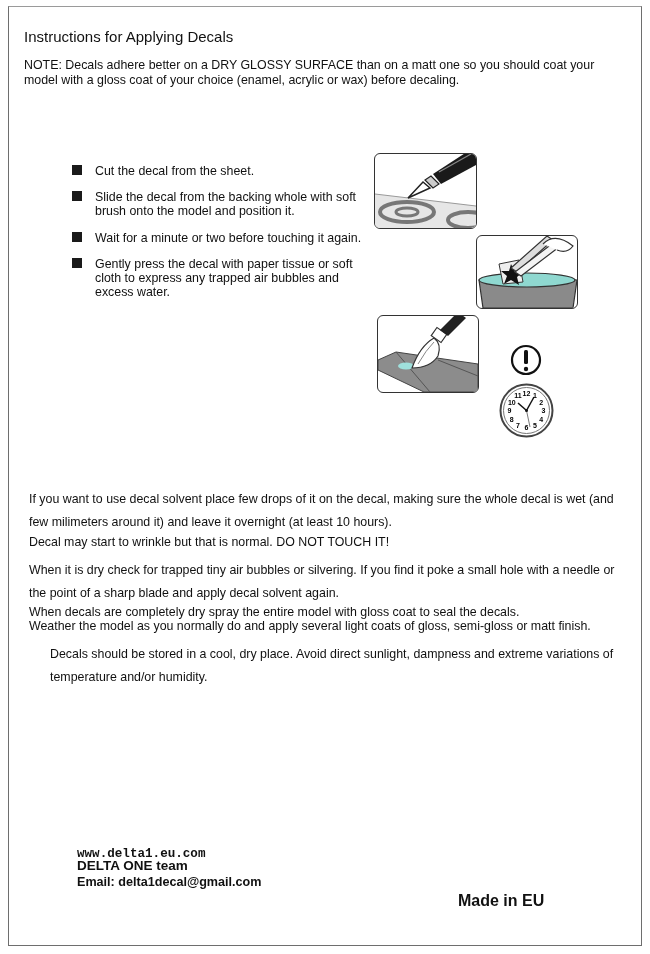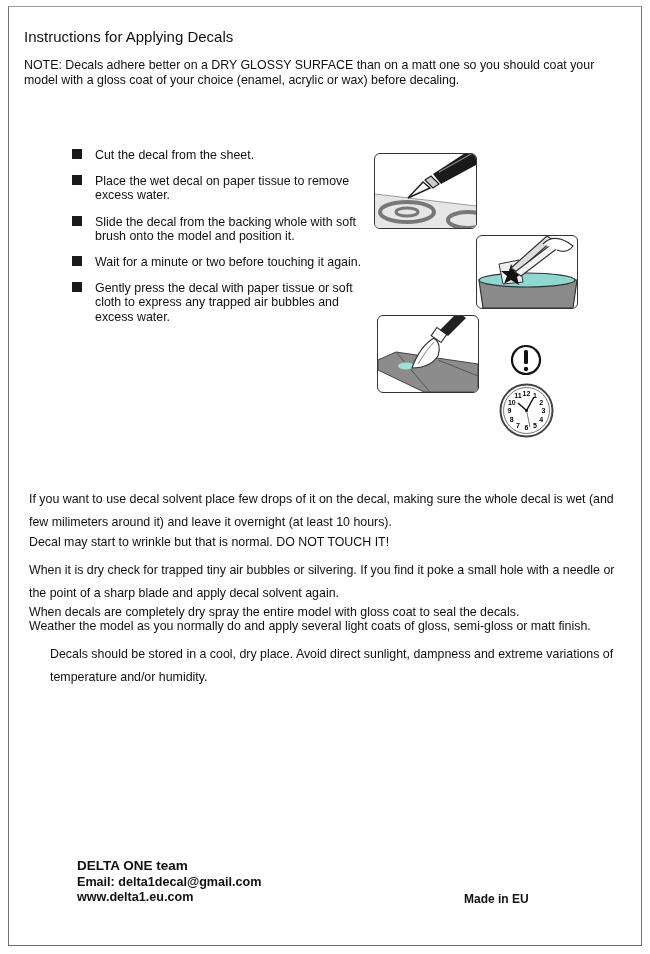--- a/index.html
+++ b/index.html
@@ -2,40 +2,40 @@
 <html><head>
 <meta charset="utf-8">
 <style>
   html, body { margin: 0; padding: 0; background: #ffffff; }
   body { width: 650px; height: 954px; position: relative; overflow: hidden;
          font-family: "Liberation Sans", sans-serif; color: #111; }
   .page { position: absolute; left: 8px; top: 6px; width: 632px; height: 938px;
           border: 1px solid #6e6e6e; border-top-color: #9a9a9a; background: #fff; }
   .title { position: absolute; left: 24px; top: 28px; font-size: 15px; font-weight: normal; color: #111; }
   .note { position: absolute; left: 24px; top: 58px; width: 590px; font-size: 12.4px; line-height: 14.5px; }
-  .steps { position: absolute; left: 72px; top: 148px; width: 290px; margin: 0; padding: 0; list-style: none; }
+  .steps { position: absolute; left: 72px; top: 164px; width: 290px; margin: 0; padding: 0; list-style: none; }
   .step { position: relative; padding-left: 23px; font-size: 12.4px; line-height: 14.2px; margin-bottom: 12px; }
   .step .bullet { position: absolute; left: 0; top: 1px; width: 10px; height: 10px; background: #1a1a1a; }
   .illus { position: absolute; border: 1.6px solid #333; border-radius: 6px; overflow: hidden; background: #fff; }
   .para { position: absolute; left: 29px; width: 595px; font-size: 12.4px; line-height: 23px; }
   .footer-team { position: absolute; left: 77px; top: 858px; font-size: 13.5px; font-weight: bold; }
   .footer-line { position: absolute; left: 77px; font-size: 12.6px; font-weight: bold; }
-  .made { position: absolute; left: 458px; top: 892px; font-size: 12px; font-weight: bold; margin-left: 6px; }
+  .made { position: absolute; left: 458px; top: 892px; font-size: 16px; font-weight: bold; }
 </style>
 </head>
 <body>
 
 <div class="page"></div>
 
 <div class="title">Instructions for Applying Decals</div>
 <div class="note">NOTE: Decals adhere better on a DRY GLOSSY SURFACE than on a matt one so you should coat your model with a gloss coat of your choice (enamel, acrylic or wax) before decaling.</div>
 
 <ul class="steps">
   <li class="step"><span class="bullet"></span><span>Cut the decal from the sheet.</span></li>
-  <li class="step"><span class="bullet"></span><span>Place the wet decal on paper tissue to remove excess water.</span></li>
+  <li class="step"><span class="bullet"></span></li>
   <li class="step"><span class="bullet"></span><span>Slide the decal from the backing whole with soft brush onto the model and position it.</span></li>
   <li class="step"><span class="bullet"></span><span>Wait for a minute or two before touching it again.</span></li>
   <li class="step"><span class="bullet"></span><span>Gently press the decal with paper tissue or soft cloth to express any trapped air bubbles and excess water.</span></li>
 </ul>
 
 <div class="illus" style="left:374px; top:153px; width:101px; height:74px;">
   <svg width="101" height="74" viewBox="0 0 101 74">
     <polygon points="0,40 101,52 101,74 0,74" fill="#e6e6e6"></polygon>
     <line x1="0" y1="40" x2="101" y2="52" stroke="#999" stroke-width="1"></line>
     <ellipse cx="32" cy="58" rx="27" ry="10" fill="none" stroke="#777" stroke-width="4"></ellipse>
@@ -106,14 +106,14 @@
 
 <div class="para" style="top:488px;">If you want to use decal solvent place few drops of it on the decal, making sure the whole decal is wet (and few milimeters around it) and leave it overnight (at least 10 hours).</div>
 <div class="para" style="top:531px;">Decal may start to wrinkle but that is normal. DO NOT TOUCH IT!</div>
 <div class="para" style="top:559px;">When it is dry check for trapped tiny air bubbles or silvering. If you find it poke a small hole with a needle or the point of a sharp blade and apply decal solvent again.</div>
 <div class="para" style="top:601px;">When  decals are completely dry spray the entire model with gloss coat to seal the decals.</div>
 <div class="para" style="top:615px;">Weather the model as you normally do and apply several light coats of gloss, semi-gloss or matt finish.</div>
 <div class="para" style="top:643px;margin-left:21px;">Decals should be stored in a cool, dry place. Avoid  direct sunlight, dampness and extreme variations of temperature and/or humidity.</div>
 
 <div class="footer-team">DELTA ONE team</div>
 <div class="footer-line" style="top:875px;">Email: delta1decal@gmail.com</div>
-<div class="footer-line" style="top:890px;">www.delta1.eu.com</div>
+<div class="footer-line" style="top:847px;font-family:Liberation Mono, monospace;">www.delta1.eu.com</div>
 <div class="made">Made in EU</div>
 
 </body></html>

